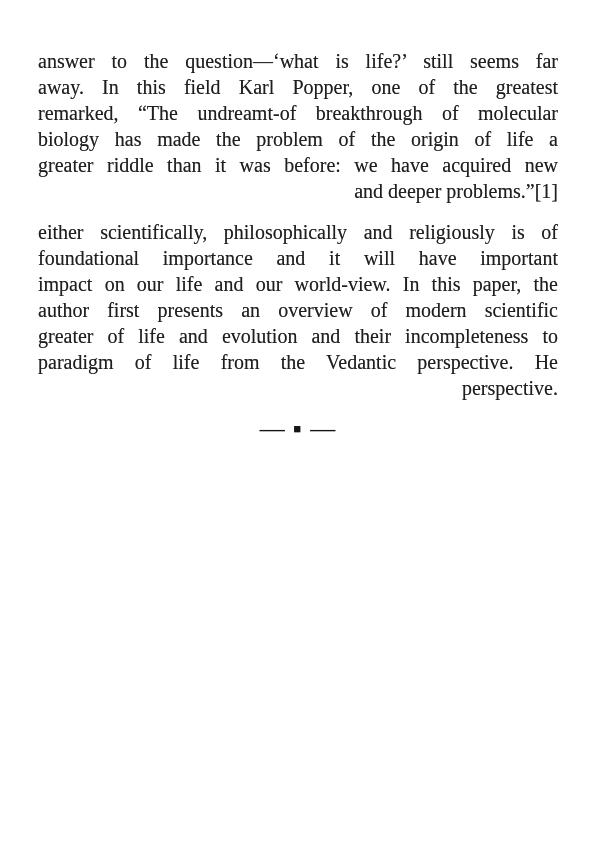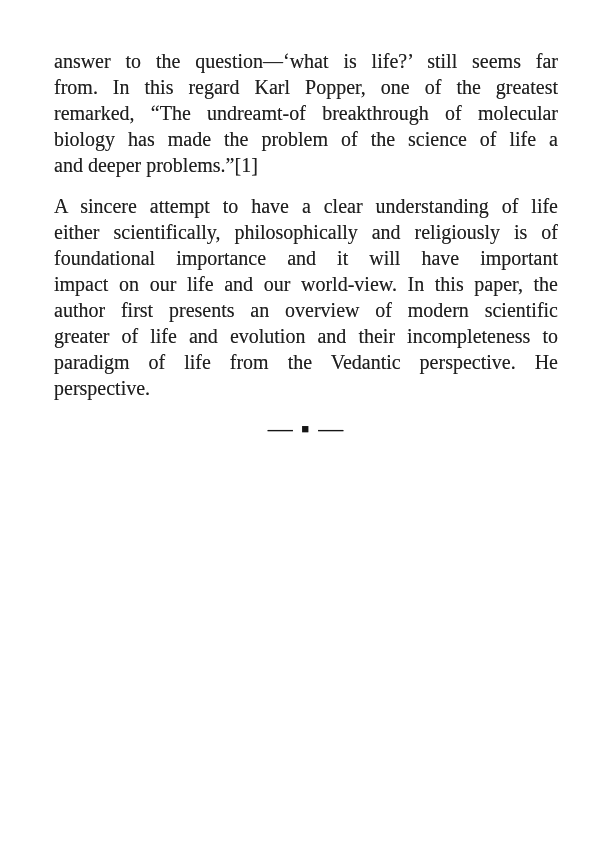--- a/index.html
+++ b/index.html
@@ -11,30 +11,30 @@
     width: 600px;
     height: 858px;
     overflow: hidden;
     font-family: "Liberation Serif", "DejaVu Serif", serif;
   }
   .page {
     box-sizing: border-box;
     width: 600px;
     height: 858px;
     background: #ffffff;
-    padding: 48px 42px 0 54px;
+    padding: 48px 42px 0 38px;
     color: #1f1f1f;
   }
   .paragraph {
     margin: 0 0 15px 0;
   }
   .line {
     font-size: 20px;
     line-height: 26px;
-    text-align: left;
+    text-align: right;
     
     text-shadow: 0 0 0.6px rgba(40,40,40,0.55);
   }
   .line.justified {
     text-align: justify;
     text-align-last: justify;
   }
   .divider {
     margin-top: 10px;
     font-size: 25px;
@@ -45,27 +45,27 @@
     text-shadow: 0 0 0.6px rgba(40,40,40,0.55);
   }
 </style>
 </head>
 <body>
 
 <div class="page">
   <div class="text-block">
       <div class="paragraph">
         <div class="line justified">answer to the question—‘what is life?’ still seems far</div>
-        <div class="line justified">from. In this regard Karl Popper, one of the greatest</div>
+        <div class="line justified">away. In this field Karl Popper, one of the greatest</div>
         <div class="line justified">remarked, “The undreamt-of breakthrough of molecular</div>
-        <div class="line justified">biology has made the problem of the science of life a</div>
+        <div class="line justified">biology has made the problem of the origin of life a</div>
+        <div class="line justified">greater riddle than it was before: we have acquired new</div>
         <div class="line">and deeper problems.”[1]</div>
       </div>
       <div class="paragraph">
-        <div class="line justified">A sincere attempt to have a clear understanding of life</div>
         <div class="line justified">either scientifically, philosophically and religiously is of</div>
         <div class="line justified">foundational importance and it will have important</div>
         <div class="line justified">impact on our life and our world-view. In this paper, the</div>
         <div class="line justified">author first presents an overview of modern scientific</div>
         <div class="line justified">greater of life and evolution and their incompleteness to</div>
         <div class="line justified">paradigm of life from the Vedantic perspective. He</div>
         <div class="line">perspective.</div>
       </div>
     </div>
   <div class="divider">— ▪ —</div>

